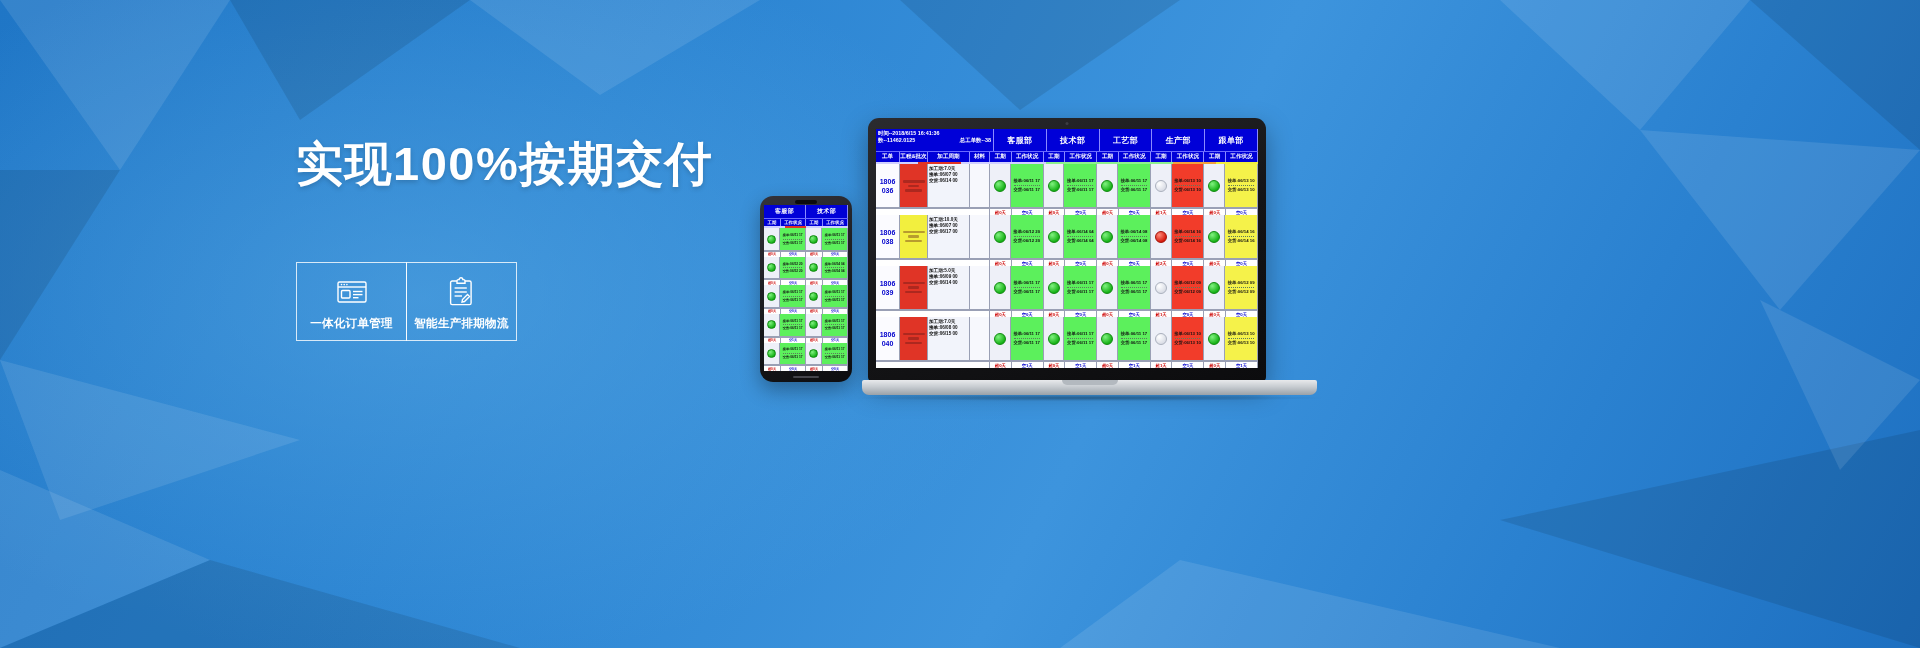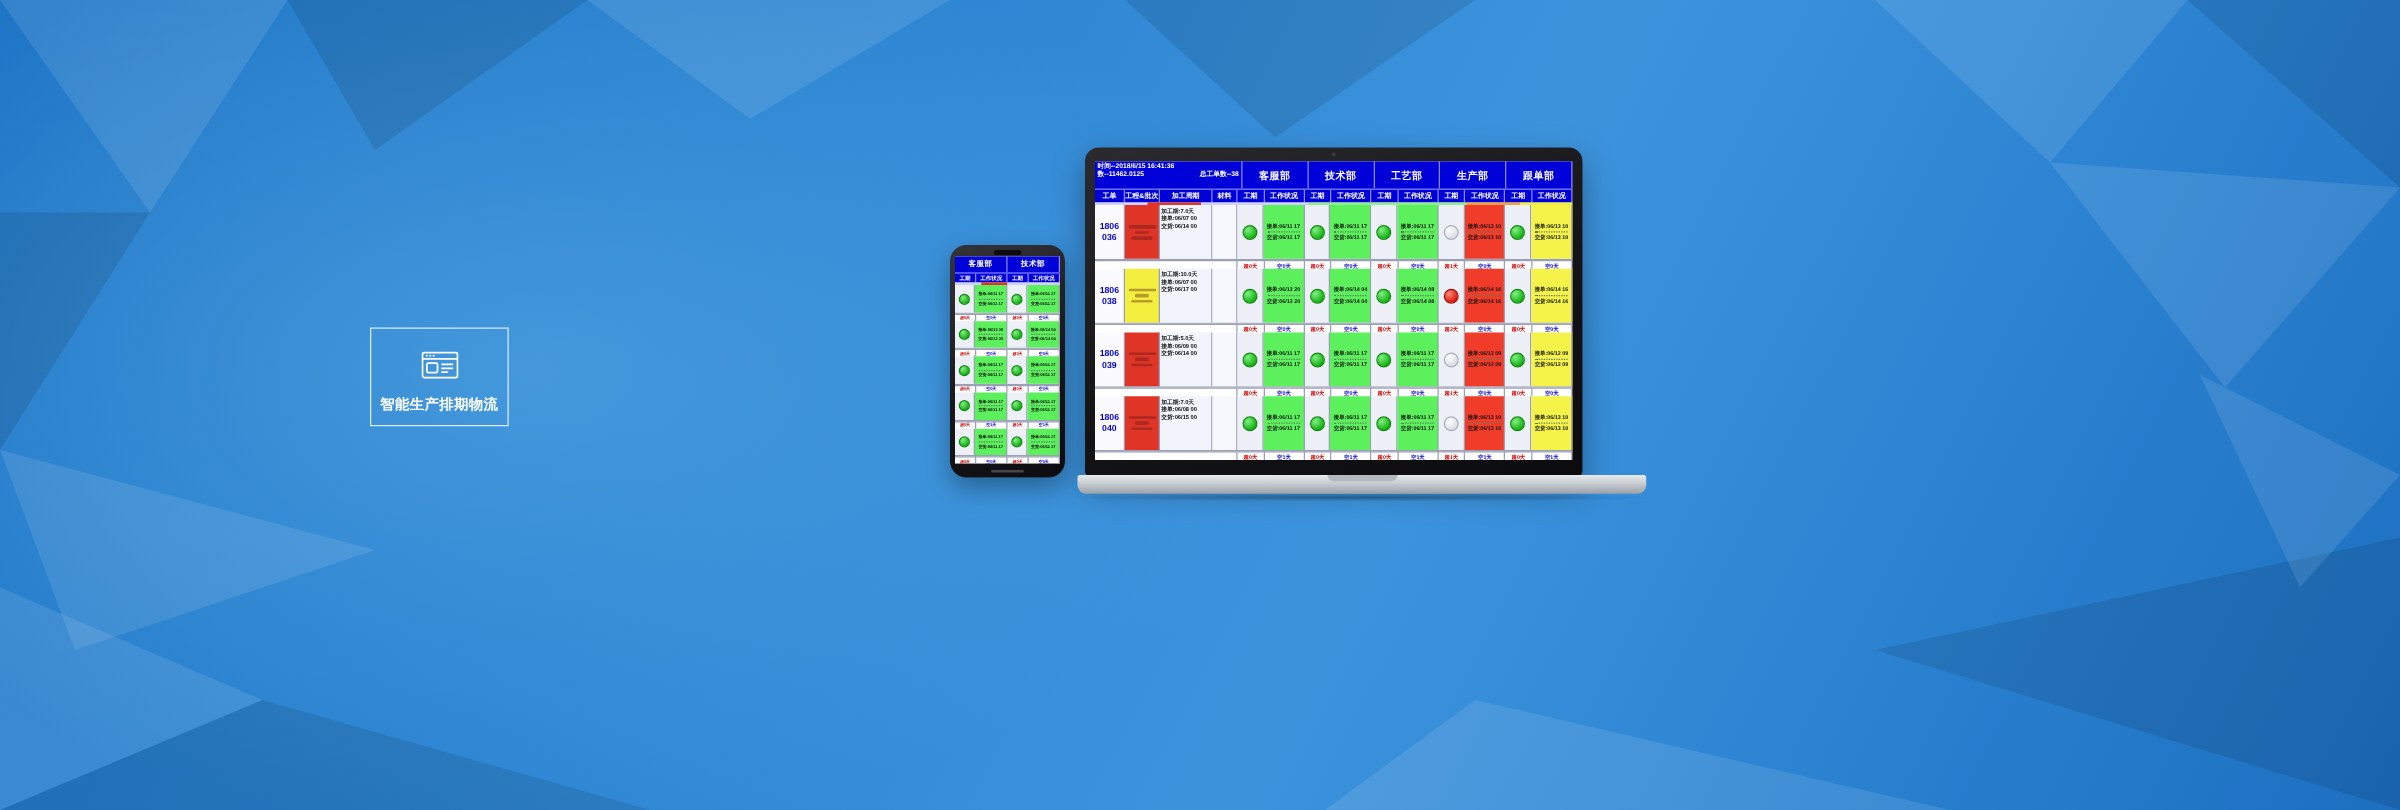--- a/index.html
+++ b/index.html
@@ -183,41 +183,55 @@
     <polygon points="0,470 210,560 0,648" fill="#ffffff"></polygon>
     <polygon points="210,560 520,648 0,648" fill="#000000"></polygon>
     <polygon points="1500,520 1920,430 1920,648" fill="#000000"></polygon>
     <polygon points="1180,560 1560,648 1060,648" fill="#ffffff"></polygon>
     <polygon points="900,0 1180,0 1020,110" fill="#000000"></polygon>
     <polygon points="0,360 300,440 60,520" fill="#ffffff"></polygon>
     <polygon points="1760,300 1920,380 1840,470" fill="#ffffff"></polygon>
   </svg>
 
   <div id="copy">
+    <div class="headline">实现100%按期交付</div>
   </div>
 
   <div id="features">
 
     <div class="feature">
       <div class="ficon">
         <svg width="30" height="24" viewBox="0 0 30 24" fill="none" stroke="#ffffff" stroke-width="1.4">
           <rect x="1" y="2" width="28" height="20" rx="1.5"></rect>
           <line x1="1" y1="7" x2="29" y2="7"></line>
           <circle cx="4.5" cy="4.6" r="0.8" fill="#fff" stroke="none"></circle>
           <circle cx="7.2" cy="4.6" r="0.8" fill="#fff" stroke="none"></circle>
           <circle cx="9.9" cy="4.6" r="0.8" fill="#fff" stroke="none"></circle>
           <rect x="4.5" y="10.5" width="8.5" height="7.5" rx="1"></rect>
           <line x1="16" y1="11.5" x2="25.5" y2="11.5"></line>
           <line x1="16" y1="14.6" x2="25.5" y2="14.6"></line>
           <line x1="16" y1="17.7" x2="21.5" y2="17.7"></line>
         </svg>
       </div>
+      <div class="flabel">一体化订单管理</div>
+    </div>
+
+    <div class="feature">
+      <div class="ficon">
+        <svg width="26" height="30" viewBox="0 0 26 30" fill="none" stroke="#ffffff" stroke-width="1.4">
+          <path d="M8 4 H3.2 A1.6 1.6 0 0 0 1.6 5.6 V26 A1.6 1.6 0 0 0 3.2 27.6 H20.5 A1.6 1.6 0 0 0 22.1 26 V5.6 A1.6 1.6 0 0 0 20.5 4 H16"></path>
+          <path d="M8 4 A1.4 1.4 0 0 1 9.4 2.6 H10.2 A1.8 1.8 0 0 1 13.8 2.6 H14.6 A1.4 1.4 0 0 1 16 4 V6.2 H8 Z"></path>
+          <line x1="5.6" y1="11" x2="17.8" y2="11"></line>
+          <line x1="5.6" y1="15" x2="17.8" y2="15"></line>
+          <line x1="5.6" y1="19" x2="13" y2="19"></line>
+          <path d="M18.5 17.5 L13.5 22.5 L13 25 L15.5 24.5 L20.5 19.5 Z"></path>
+        </svg>
+      </div>
       <div class="flabel">智能生产排期物流</div>
     </div>
-
 
 
   </div>
 
   <div id="phone">
     <div id="phonebody">
       <div id="phonescreen">
           <div class="dash">
             <div class="dash-top" style="height: 13px;">
               <div class="dept-row">

